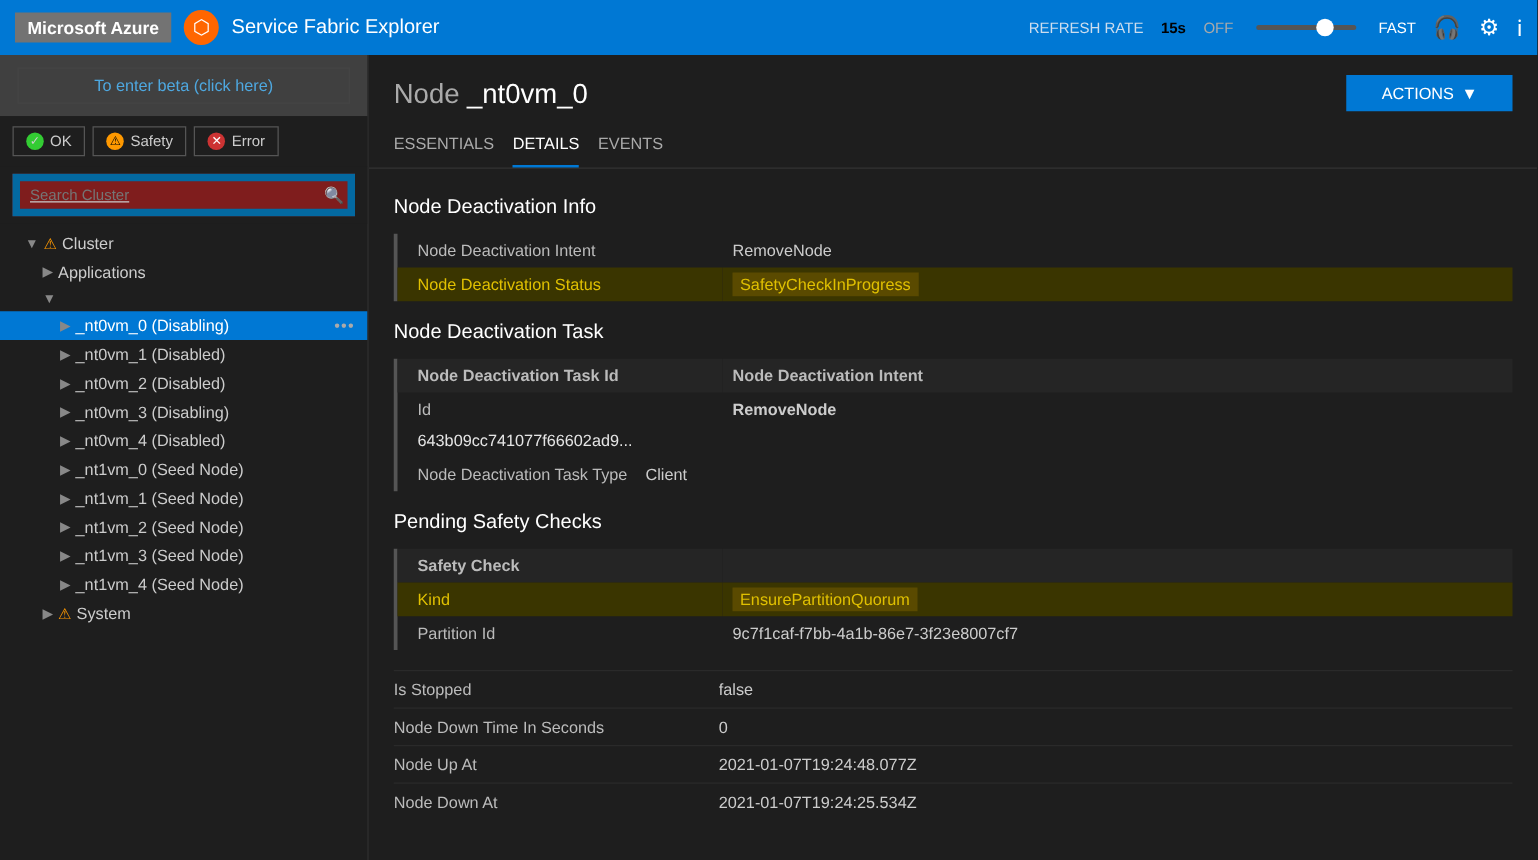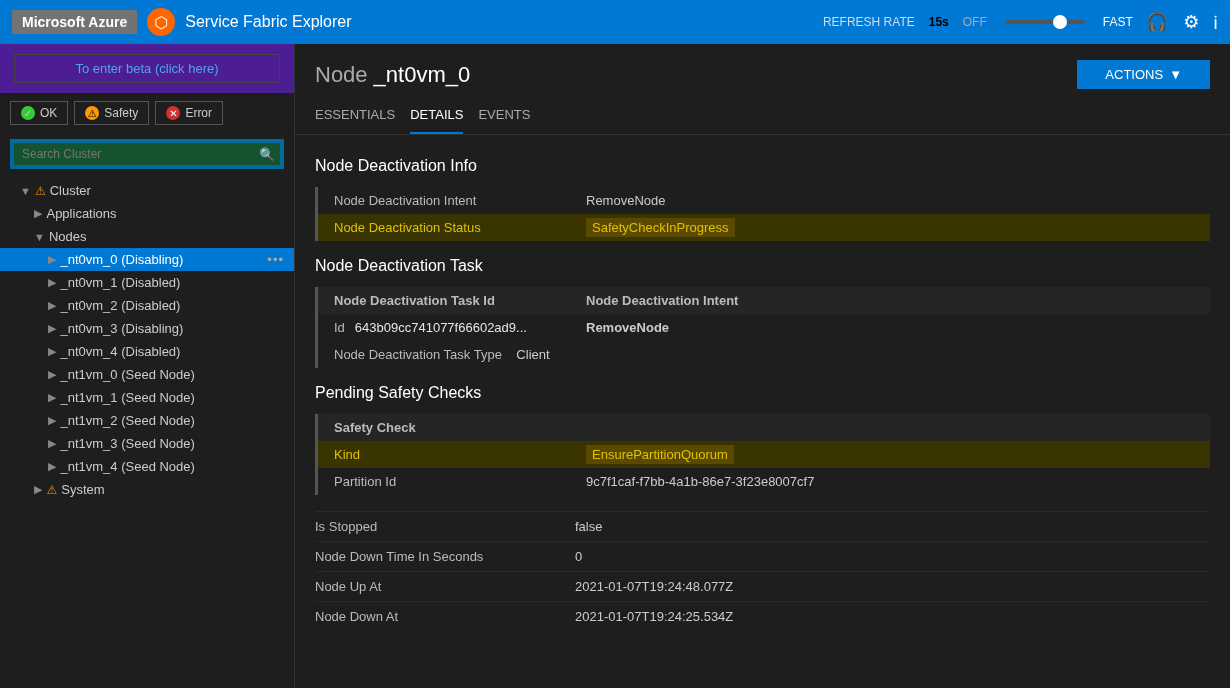--- a/index.html
+++ b/index.html
@@ -16,34 +16,34 @@
     .topnav-right { margin-left: auto; display: flex; align-items: center; gap: 14px; color: white; font-size: 12px; }
     .refresh-label { color: #cde; }
     .refresh-rate-val { color: #000000; font-weight: bold; }
     .toggle-off { color: #aaa; }
     .refresh-slider { width: 80px; height: 4px; background: #555; border-radius: 2px; position: relative; display: inline-block; vertical-align: middle; margin: 0 4px; }
     .refresh-slider-thumb { width: 14px; height: 14px; background: white; border-radius: 50%; position: absolute; top: -5px; left: 60%; }
     .refresh-fast { color: white; }
     .topnav-icon { color: white; font-size: 18px; cursor: pointer; }
 
     
-    .beta-bar { background: #4c1d95; padding: 10px 14px; }
+    .beta-bar { background: #404040; padding: 10px 14px; }
     .beta-btn { background: transparent; border: 1px solid #444; color: #4ea8e0; padding: 6px 14px; cursor: pointer; font-size: 13px; width: 100%; text-align: center; }
 
     
     .status-row { display: flex; gap: 6px; padding: 8px 10px; background: #1e1e1e; }
     .status-btn { display: flex; align-items: center; gap: 5px; background: transparent; border: 1px solid #555; color: #ccc; padding: 4px 10px; cursor: pointer; font-size: 12px; }
     .status-btn .dot { width: 14px; height: 14px; border-radius: 50%; display: inline-flex; align-items: center; justify-content: center; font-size: 10px; }
     .dot-ok { background: #3c3; }
     .dot-warn { background: #f90; color: #000; font-size: 9px; }
     .dot-err { background: #c33; color: white; }
 
     
     .search-bar { padding: 6px 10px; background: #1e1e1e; }
-    .search-input { width: 100%; background: #14532d; border: 4px solid #0369a1; color: #ccc; padding: 4px 28px 4px 8px; font-size: 12px; }
+    .search-input { width: 100%; background: #7f1d1d; border: 6px solid #0369a1; color: #ccc; padding: 4px 28px 4px 8px; font-size: 12px; text-decoration: underline; }
     .search-wrap { position: relative; }
     .search-wrap .search-icon { position: absolute; right: 8px; top: 50%; transform: translateY(-50%); color: #888; }
 
     
     .layout { display: flex; height: calc(688px - 44px); }
 
     
     .sidebar { width: 295px; min-width: 295px; background: #1e1e1e; overflow-y: auto; border-right: 1px solid #333; }
     .sidebar-tree { padding: 4px 0; }
     .tree-item { display: flex; align-items: center; padding: 4px 10px; cursor: pointer; font-size: 13px; color: #ccc; white-space: nowrap; }
@@ -149,21 +149,20 @@
         <span class="label">Cluster</span>
       </div>
 
       <div class="tree-item indent2">
         <span class="chevron">▶</span>
         <span class="label">Applications</span>
       </div>
 
       <div class="tree-item indent2">
         <span class="chevron">▼</span>
-        <span class="label">Nodes</span>
       </div>
 
       <div class="tree-item indent3 selected">
         <span class="chevron">▶</span>
         <span class="label">_nt0vm_0 (Disabling)</span>
         <span class="dots">•••</span>
       </div>
       <div class="tree-item indent3">
         <span class="chevron">▶</span>
         <span class="label">_nt0vm_1 (Disabled)</span>
@@ -250,21 +249,21 @@
       <div class="section-title">Node Deactivation Task</div>
 
       <div style="border-left:3px solid #555;margin-bottom:16px;">
         <table class="info-table">
           <tbody>
               <tr style="background:#252525;">
             <td style="color:#bbb;font-weight:bold;">Node Deactivation Task Id</td>
             <td style="color:#bbb;font-weight:bold;">Node Deactivation Intent</td>
           </tr>
           <tr>
-            <td style="display:flex;gap:10px;">
+            <td style="display:flex;gap:10px;flex-direction:column;">
               <span>Id</span>
               <span style="color:#e5e5e5;">643b09cc741077f66602ad9...</span>
             </td>
             <td style="font-weight:bold;">RemoveNode</td>
           </tr>
           <tr>
             <td>
               <span>Node Deactivation Task Type</span>
               &nbsp;&nbsp;
               <span style="color:#ccc;">Client</span>

